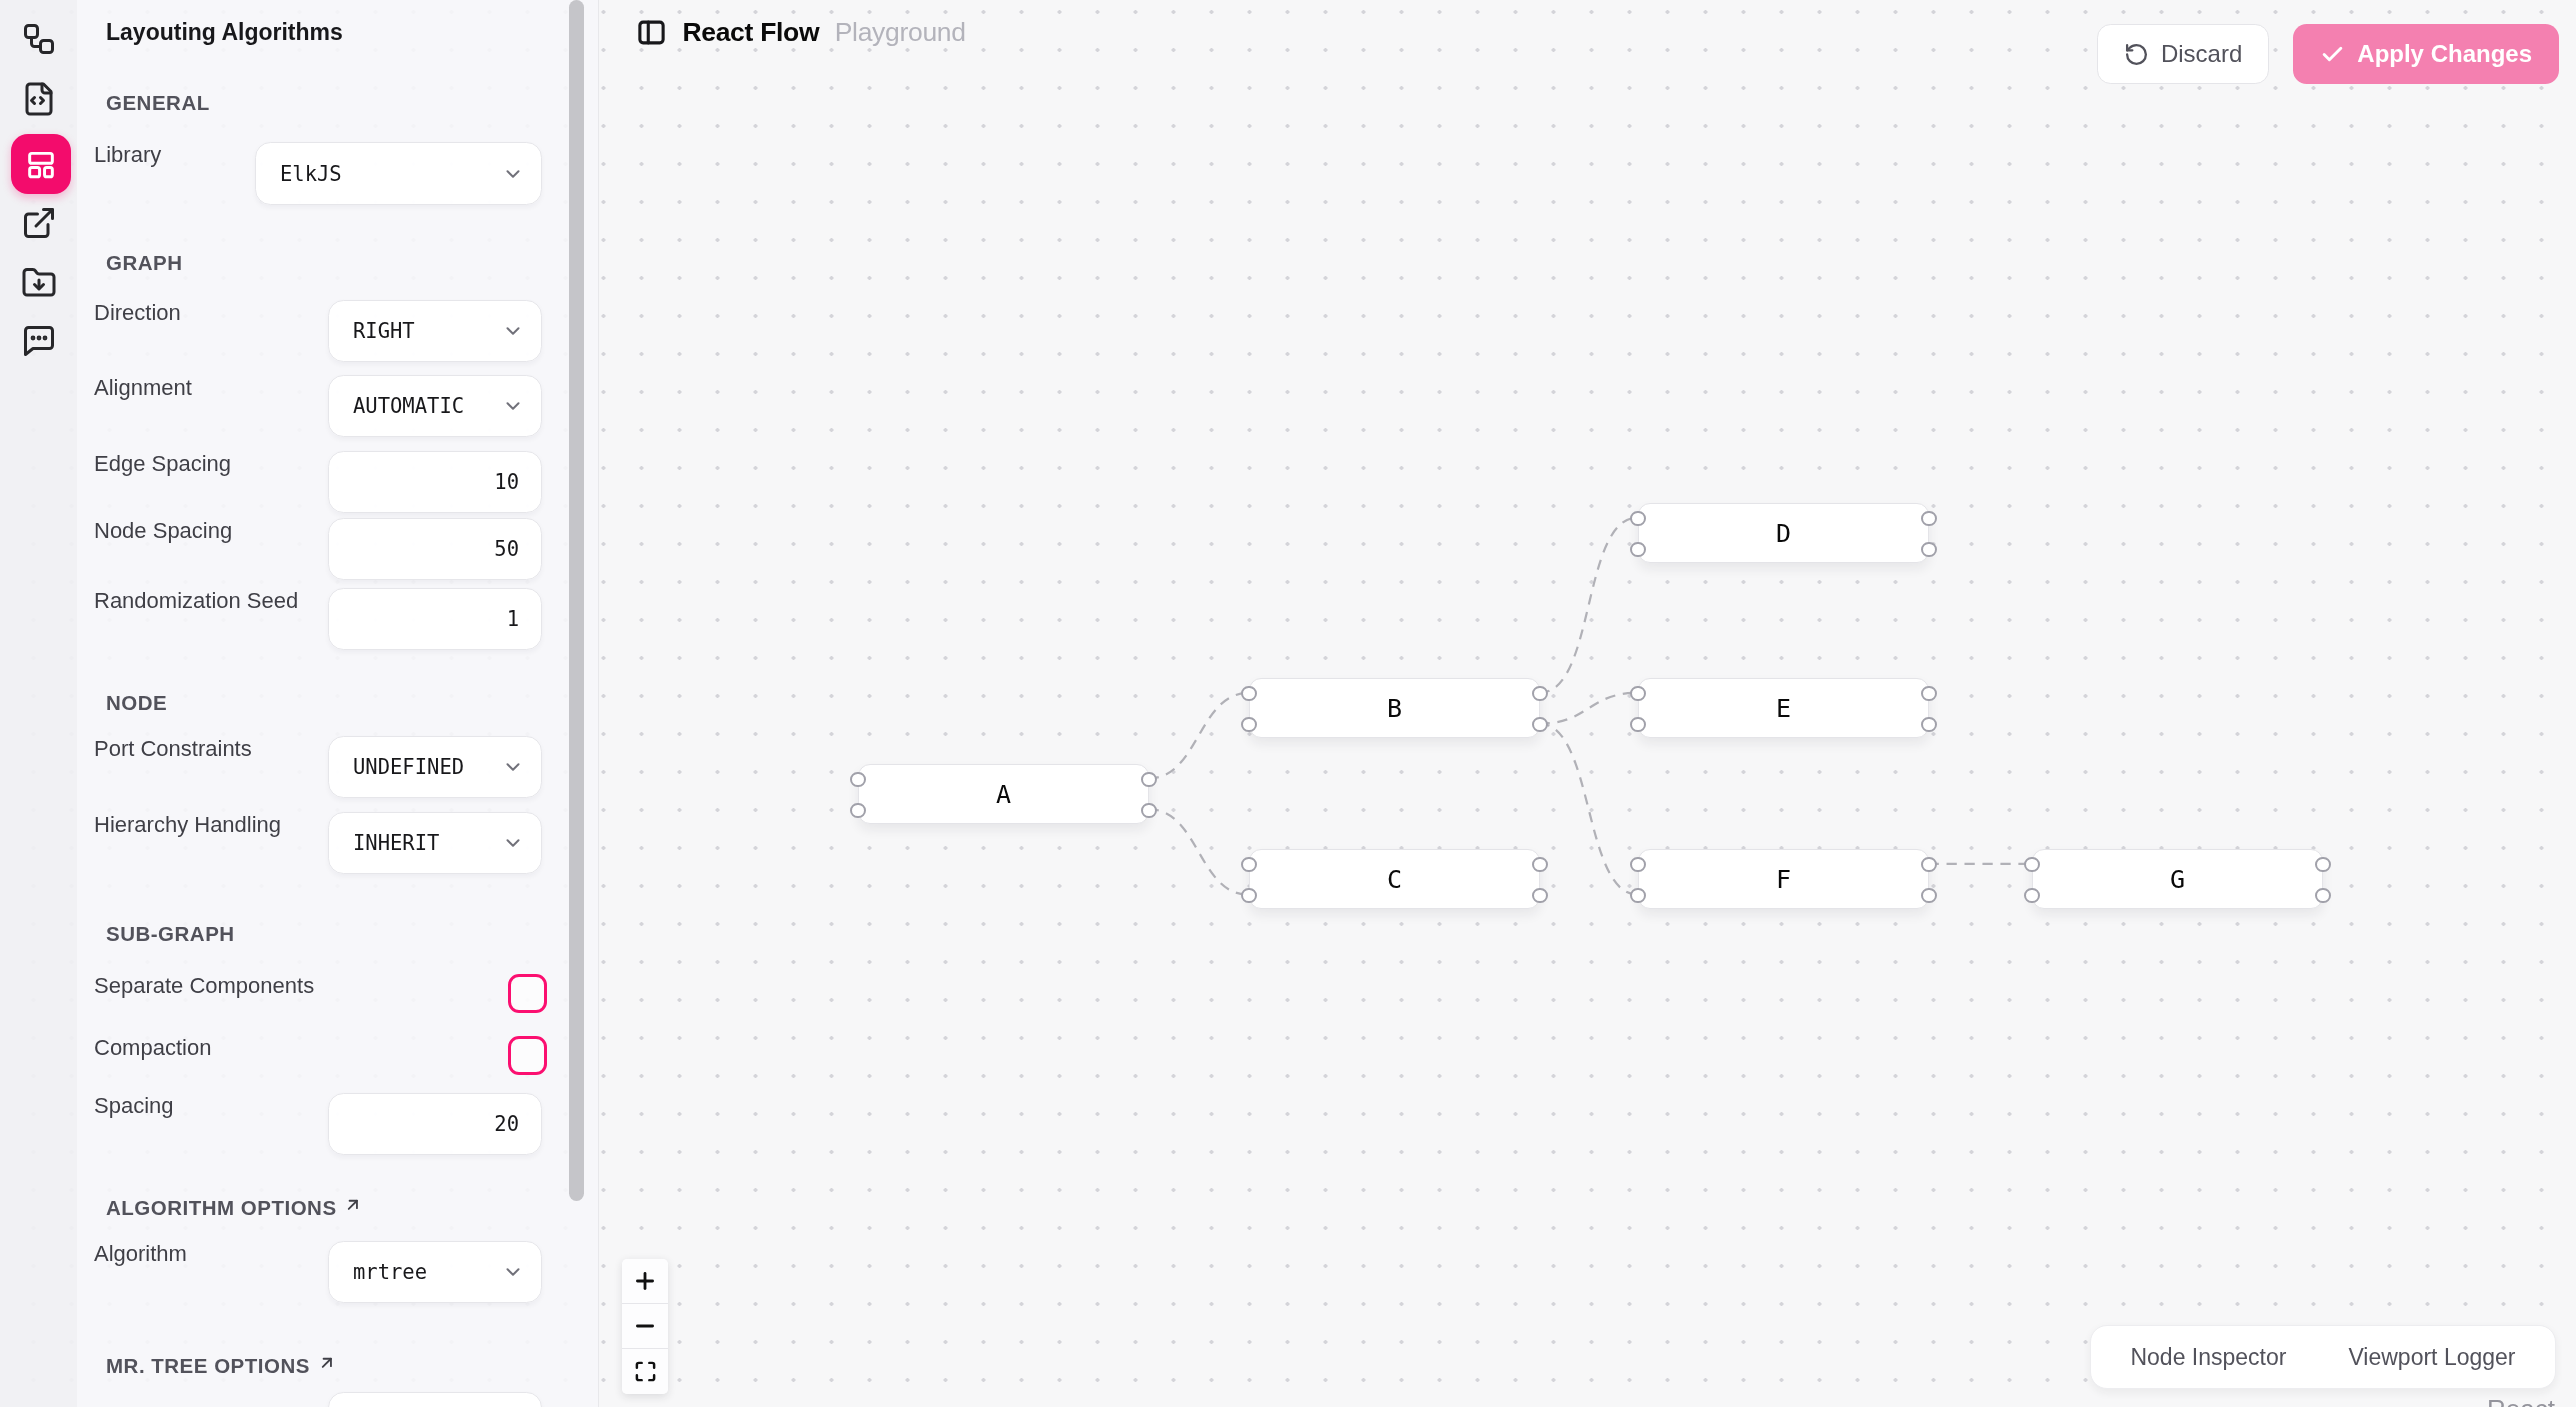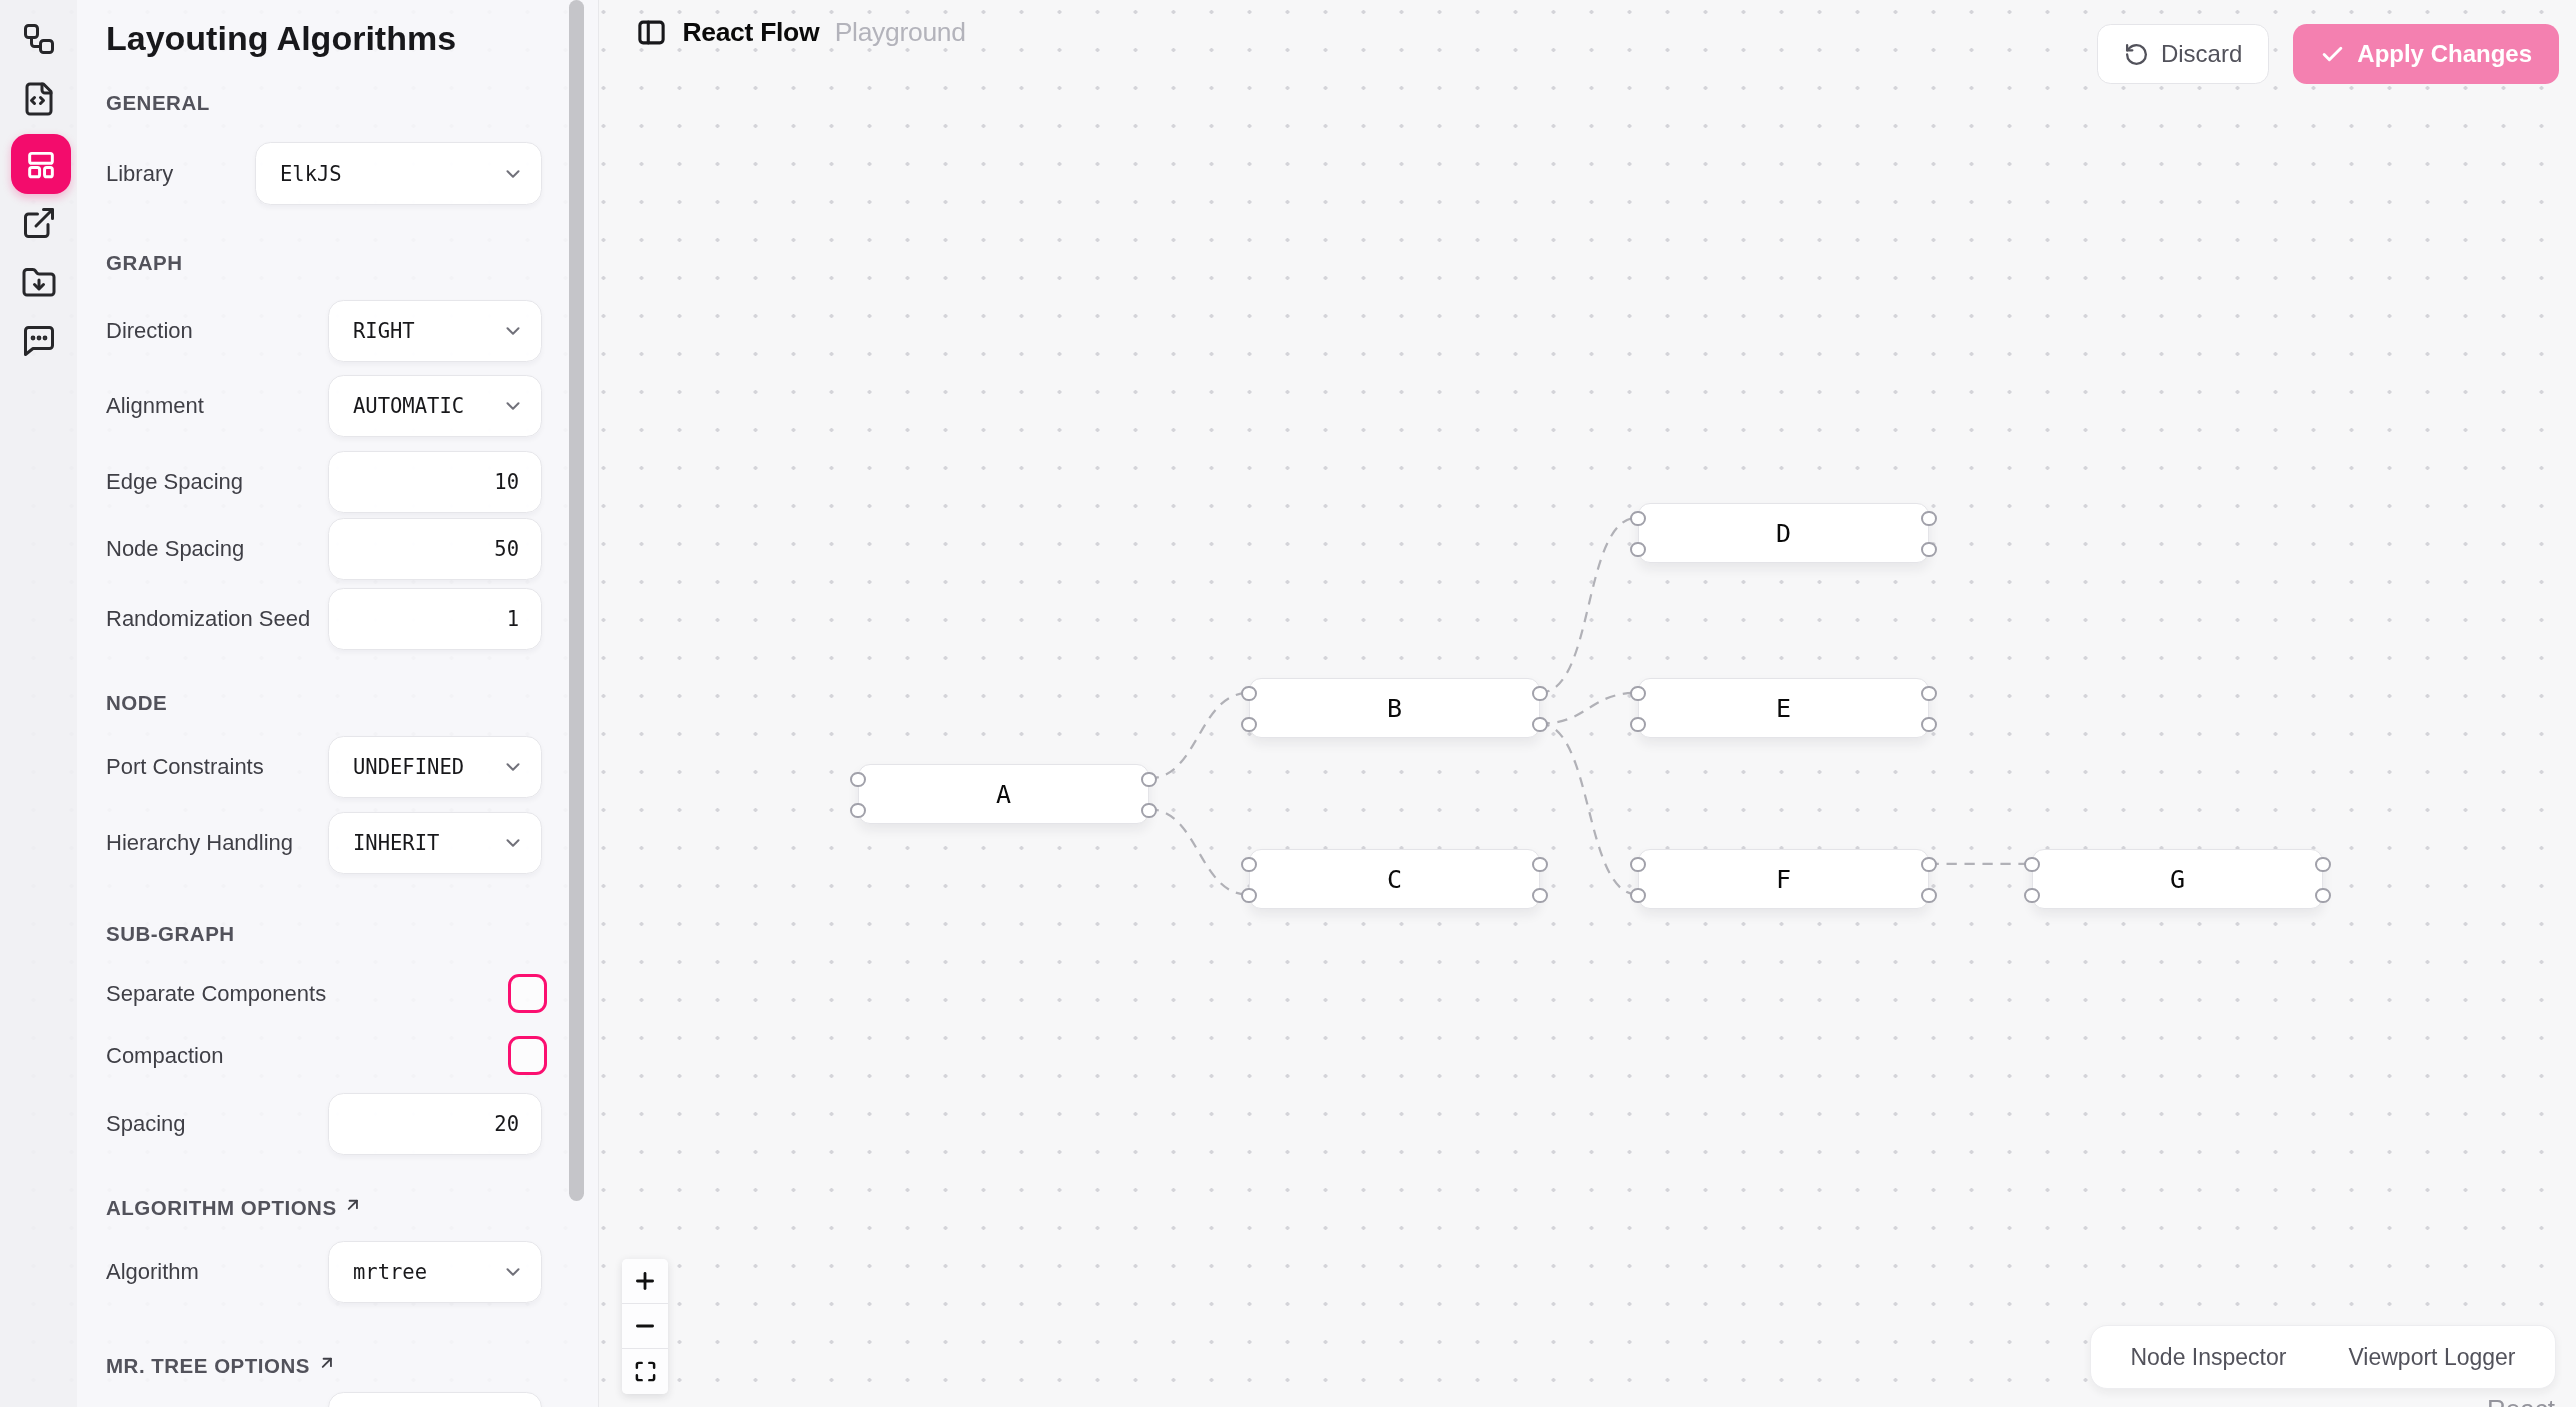--- a/index.html
+++ b/index.html
@@ -47,24 +47,24 @@
     position:absolute;left:11px;top:134px;width:60px;height:60px;background:#f30c6c;
     border-radius:17px;display:flex;align-items:center;justify-content:center;
     box-shadow:0 3.4px 8.6px rgba(243,12,108,.25);
   }
 
   
   .panel{
     position:absolute;left:77px;top:0;width:522px;height:1408px;box-sizing:border-box;
     background:rgba(247,247,249,.88);border-right:1.7px solid #e8e8eb;
   }
-  .panel-title{position:absolute;left:29px;top:19px;font-size:34px;font-weight:700;color:#18181b;}
+  .panel-title{position:absolute;left:29px;top:19px;font-size:23px;font-weight:700;color:#18181b;}
   .sect{position:absolute;left:29px;display:flex;align-items:center;gap:6.8px;
         font-size:20.5px;font-weight:600;color:#52525b;letter-spacing:0.5px;}
-  .row{position:absolute;left:29px;right:56px;height:62px;display:flex;align-items:center;}
+  .row{position:absolute;left:17px;right:56px;height:62px;display:flex;}
   .lbl{font-size:22px;color:#3f3f46;}
   .u{text-underline-offset:6px;text-decoration-thickness:1.3px;}
   .ctl{position:absolute;right:0;top:0;height:62px;width:214px;box-sizing:border-box;
        background:rgba(255,255,255,.92);border:1.7px solid #e6e6ea;border-radius:15.4px;
        box-shadow:0 2.6px 5.1px rgba(30,30,40,.04);display:flex;align-items:center;}
   .ctl-wide{width:287px;}
   .sel{padding:0 17px 0 24px;justify-content:space-between;}
   .val{font-family:"DejaVu Sans Mono",monospace;font-size:20.5px;color:#18181b;}
   .numctl{justify-content:flex-end;padding-right:22px;}
   .cbrow{height:41px;}

